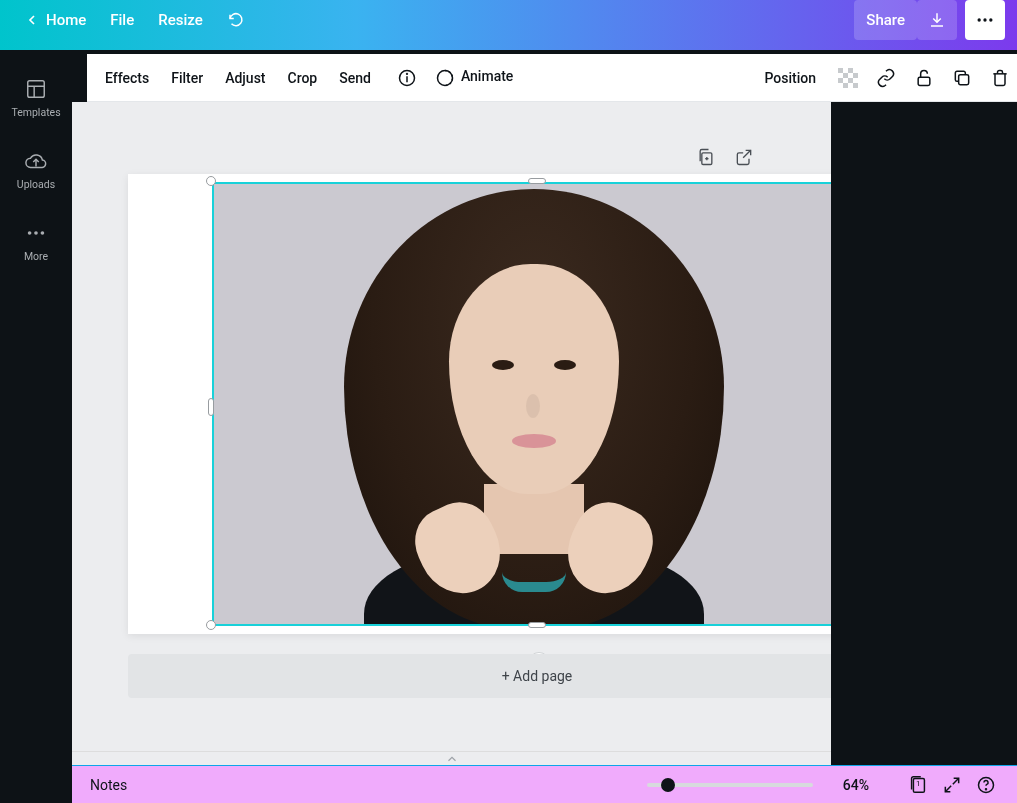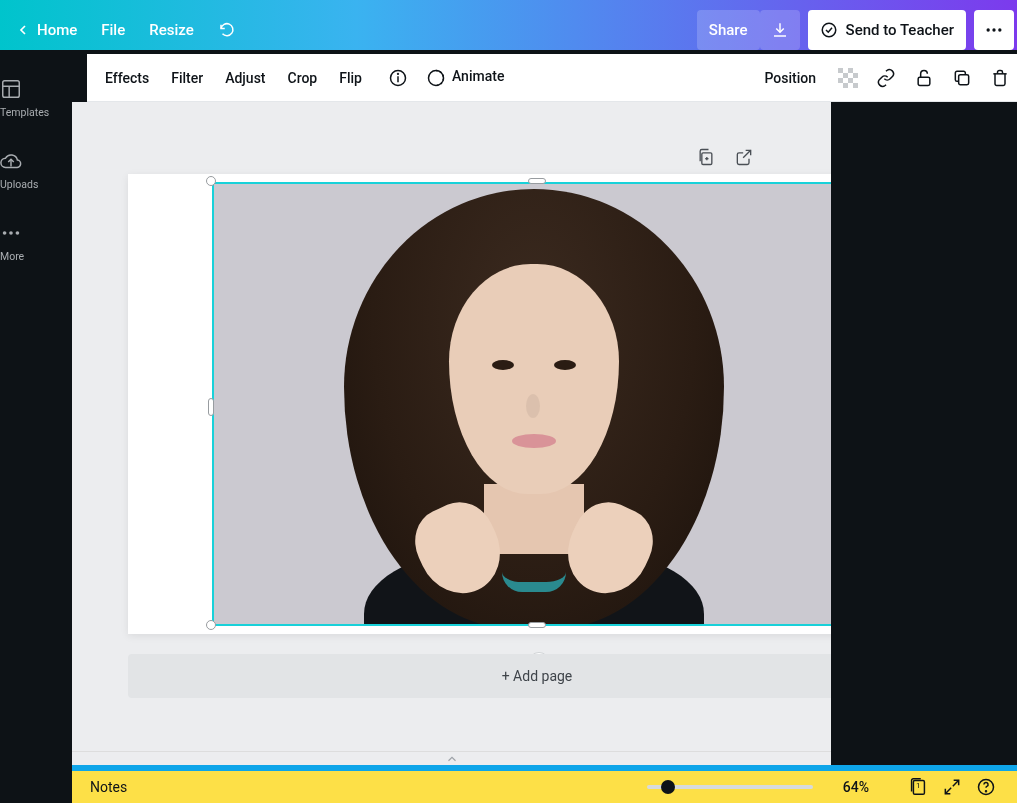--- a/index.html
+++ b/index.html
@@ -4,22 +4,22 @@
 <style>
   * { box-sizing: border-box; margin: 0; padding: 0; font-family: -apple-system, BlinkMacSystemFont, "Segoe UI", Roboto, sans-serif; }
   html, body { width: 1017px; height: 803px; overflow: hidden; background: #0d1216; }
 
   
   .top-header {
     width: 100%;
     height: 50px;
     background: linear-gradient(90deg, #00c4cc 0%, #3ab3f0 35%, #7c3aed 100%, #9333ea 100%);
     display: flex;
-    align-items: flex-end;
-    padding: 0 3px;
+    align-items: flex-start;
+    padding: 0 12px;
     color: #fff;
   }
   .top-header .btn {
     display: flex;
     align-items: center;
     height: 40px;
     padding: 0 12px;
     border-radius: 4px;
     font-size: 15px;
     font-weight: 500;
@@ -42,21 +42,21 @@
     width: 72px;
     height: 749px;
     background: #0d1216;
     display: flex;
     flex-direction: column;
     padding-top: 8px;
   }
   .sidebar-item {
     display: flex;
     flex-direction: column;
-    align-items: flex-start;
+    align-items: center;
     justify-content: center;
     height: 72px;
     color: #a9adb1;
     cursor: pointer;
     font-size: 10.5px;
   }
   .sidebar-item svg { margin-bottom: 6px; }
   .sidebar-item span { font-size: 10.5px; }
 
   
@@ -242,22 +242,22 @@
     border-top: 1px solid #ddd;
   }
 
   
   .footer {
     position: absolute;
     bottom: 0;
     left: 72px;
     width: 945px;
     height: 38px;
-    background: #fde047;
-    border-top: 6px solid #0ea5e9;
+    background: #f0abfc;
+    border-top: 1px solid #0ea5e9;
     display: flex;
     align-items: center;
     padding: 0 18px;
     font-size: 14px;
     color: #0e1318;
   }
   .footer .spacer { flex: 1; }
   .footer .zoom-slider {
     width: 166px; height: 4px;
     background: #d7dadd;
@@ -318,27 +318,20 @@
   <div class="btn share-btn">
       <span>Share</span>
     </div>
   <div class="btn download-btn">
     <svg width="18" height="18" viewBox="0 0 24 24" fill="none" stroke="white" stroke-width="2">
         <path d="M12 3v12"></path>
         <polyline points="7 10 12 15 17 10"></polyline>
         <path d="M4 20h16"></path>
       </svg>
   </div>
-  <div class="btn teacher-btn">
-    <svg width="18" height="18" viewBox="0 0 24 24" fill="none" stroke="#0e1318" stroke-width="2">
-        <circle cx="12" cy="12" r="9"></circle>
-        <polyline points="8 12 11 15 16 9"></polyline>
-      </svg>
-    <span>Send to Teacher</span>
-  </div>
   <div class="btn more-btn">
     <svg width="20" height="20" viewBox="0 0 24 24" fill="#0e1318">
         <circle cx="5" cy="12" r="2"></circle>
         <circle cx="12" cy="12" r="2"></circle>
         <circle cx="19" cy="12" r="2"></circle>
       </svg>
   </div>
 </div>
 
 <div class="sidebar">
@@ -366,21 +359,21 @@
       </svg>
     <span>More</span>
   </div>
 </div>
 
 <div class="editor-toolbar">
   <div class="tb-btn"><span>Effects</span></div>
   <div class="tb-btn"><span>Filter</span></div>
   <div class="tb-btn"><span>Adjust</span></div>
   <div class="tb-btn"><span>Crop</span></div>
-  <div class="tb-btn"><span>Flip</span></div>
+  <div class="tb-btn"><span>Send</span></div>
   <div class="tb-icon-btn">
     <svg width="20" height="20" viewBox="0 0 24 24" fill="none" stroke="#0e1318" stroke-width="1.8">
         <circle cx="12" cy="12" r="9"></circle>
         <line x1="12" y1="10" x2="12" y2="17"></line>
         <circle cx="12" cy="7" r="0.5" fill="#0e1318"></circle>
       </svg>
   </div>
   <div class="tb-animate">
     <svg width="20" height="20" viewBox="0 0 24 24" fill="none" stroke="#0e1318" stroke-width="1.8">
         <circle cx="12" cy="12" r="9"></circle>

